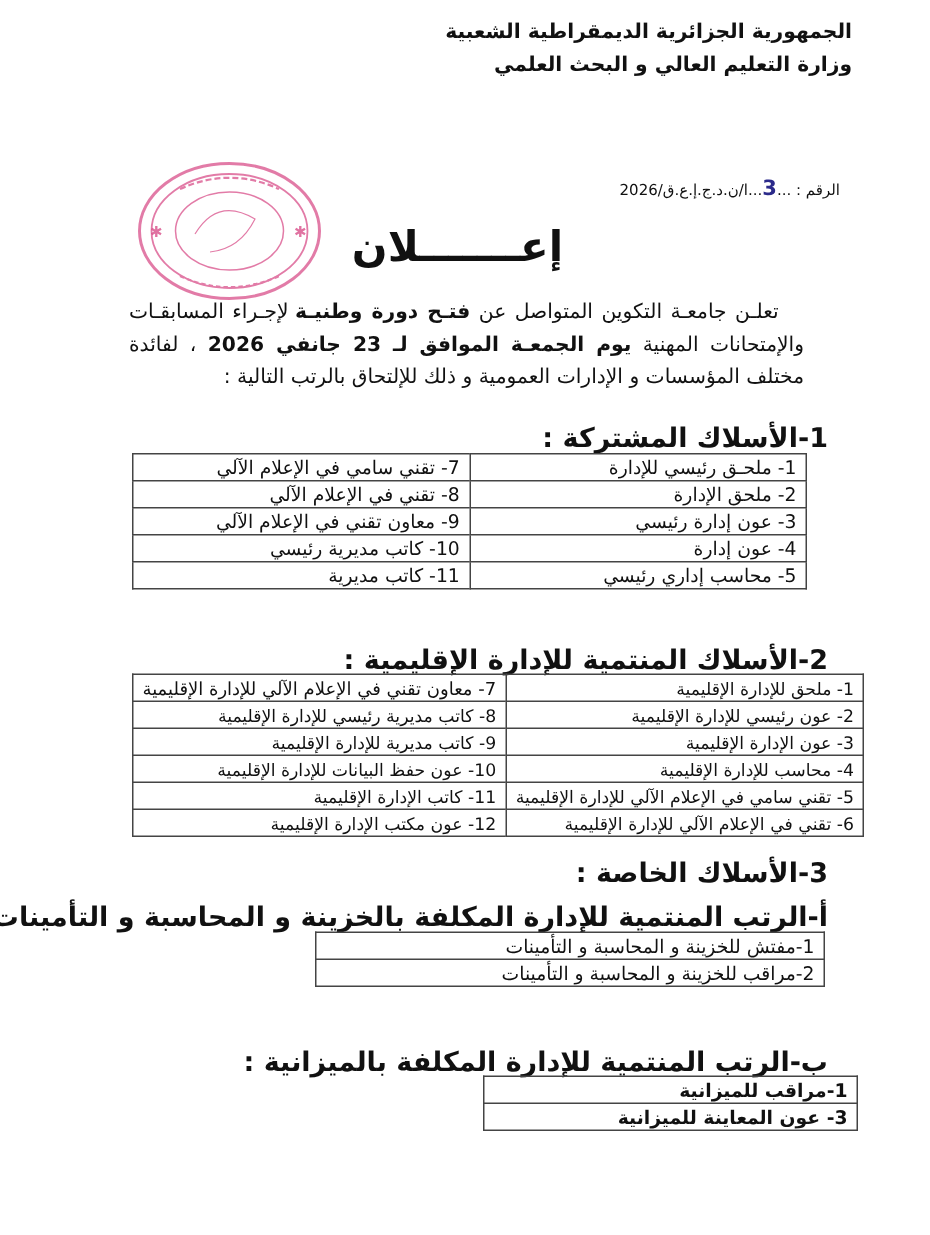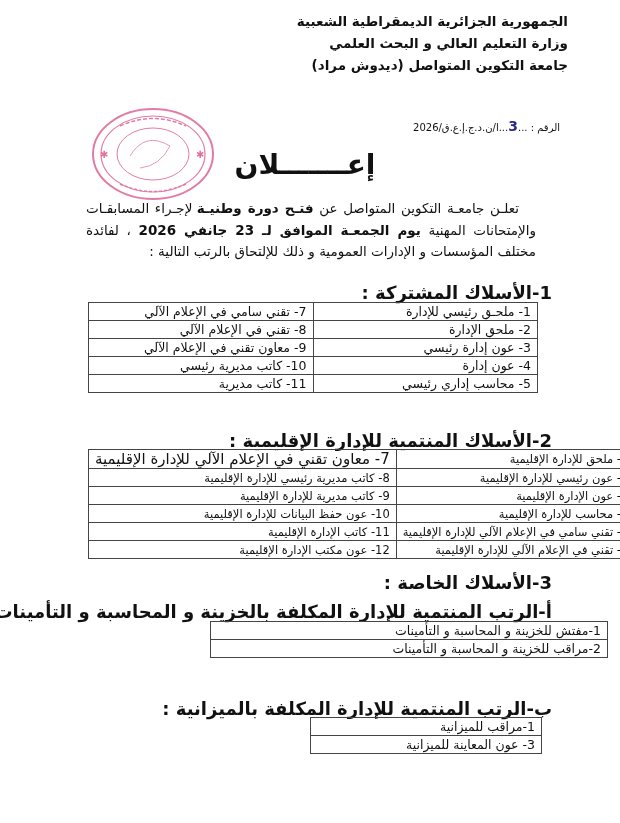--- a/index.html
+++ b/index.html
@@ -12,32 +12,31 @@
   .stamp { position:absolute; left:90px; top:106px; width:126px; height:96px; }
   .title { position:absolute; left:230px; top:148px; width:150px; text-align:center; font-size:28px; font-weight:bold; }
   .para { position:absolute; left:86px; top:198px; width:450px; font-size:13.5px; line-height:21.5px; text-align:justify; }
   .para b { font-weight:bold; }
   .sec { position:absolute; right:68px; font-size:18px; font-weight:bold; white-space:nowrap; }
   table { border-collapse:collapse; position:absolute; font-size:12.5px; }
   td { border:1px solid #444; padding:0 6px; height:17px; text-align:right; white-space:nowrap; }
   .t1 { left:88px; top:302px; width:450px; }
   .t2 { left:88px; top:449px; width:450px; }
   .t2 td { font-size:11.5px; }
-  .t2 td.small { font-size:15px; }
-  .t3 { left:210px; top:621px; width:398px; }
-  .t4 { left:310px; top:717px; width:232px; }
+  .t2 td.small { font-size:12px; }
+  .t3 { left:210px; top:621px; width:340px; }
+  .t4 { left:322px; top:717px; width:250px;font-weight:bold; }
   td.half { width:50%;margin-left:19px; }
 </style>
 </head>
 <body>
 
 <div class="header rtl">
   <div>الجمهورية الجزائرية الديمقراطية الشعبية</div>
   <div>وزارة التعليم العالي و البحث العلمي</div>
-  <div>جامعة التكوين المتواصل (ديدوش مراد)</div>
 </div>
 
 <div class="ref rtl">
   <span>الرقم : ...</span><span class="num">3</span><span>...ا/ن.د.ج.إ.ع.ق/2026</span>
 </div>
 
 <svg class="stamp" viewBox="0 0 126 96">
   <g fill="none" stroke="#d9508a" opacity="0.75">
     <ellipse cx="63" cy="48" rx="60" ry="45" stroke-width="2"></ellipse>
     <ellipse cx="63" cy="48" rx="52" ry="38" stroke-width="1.2"></ellipse>

